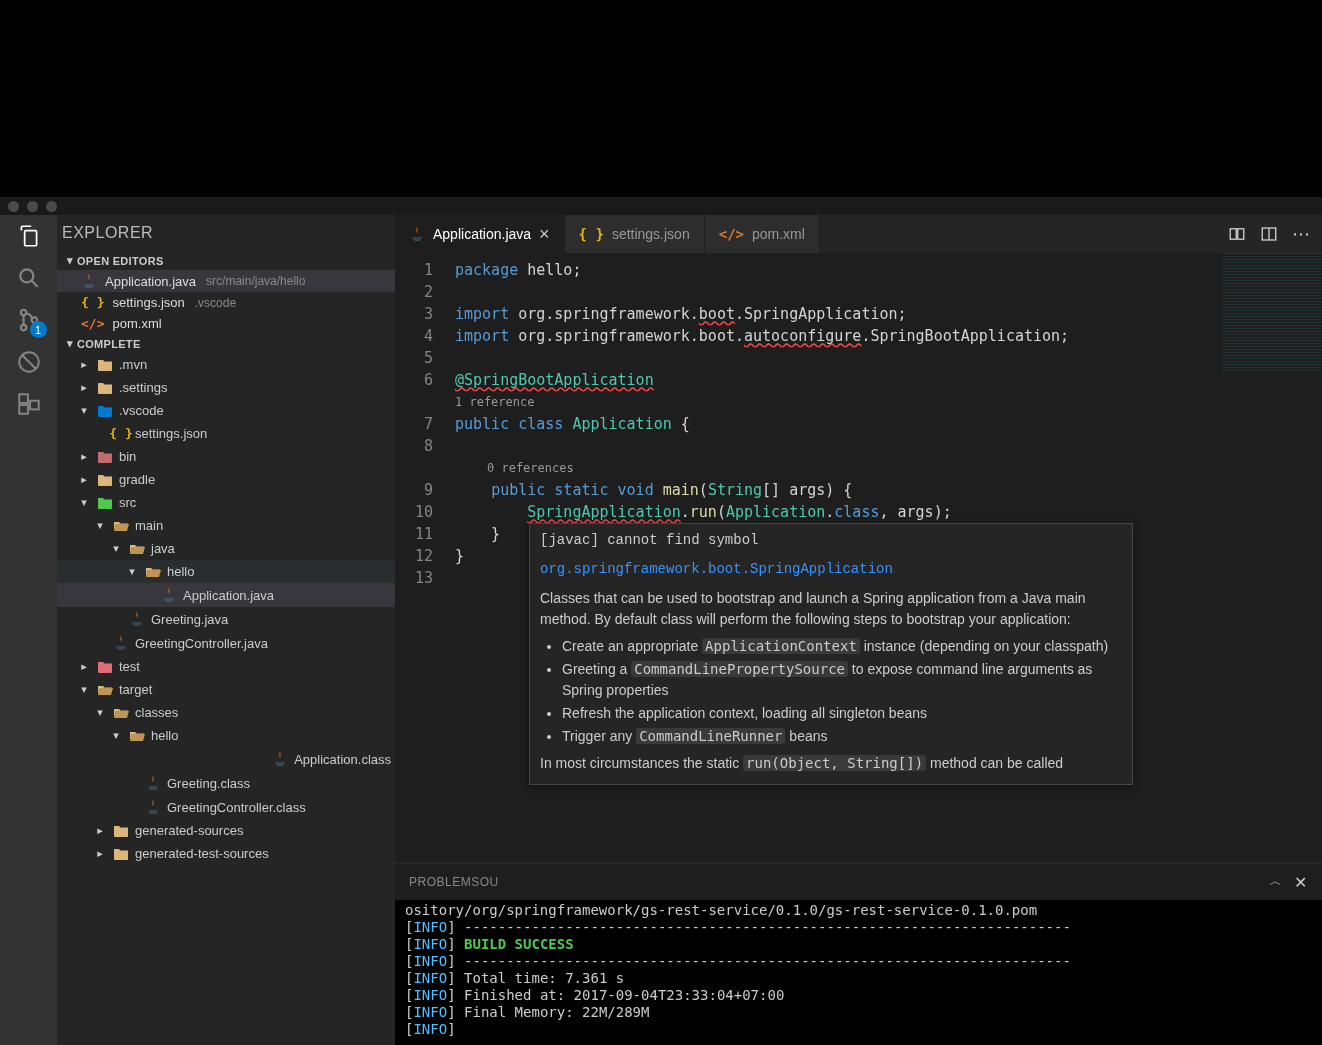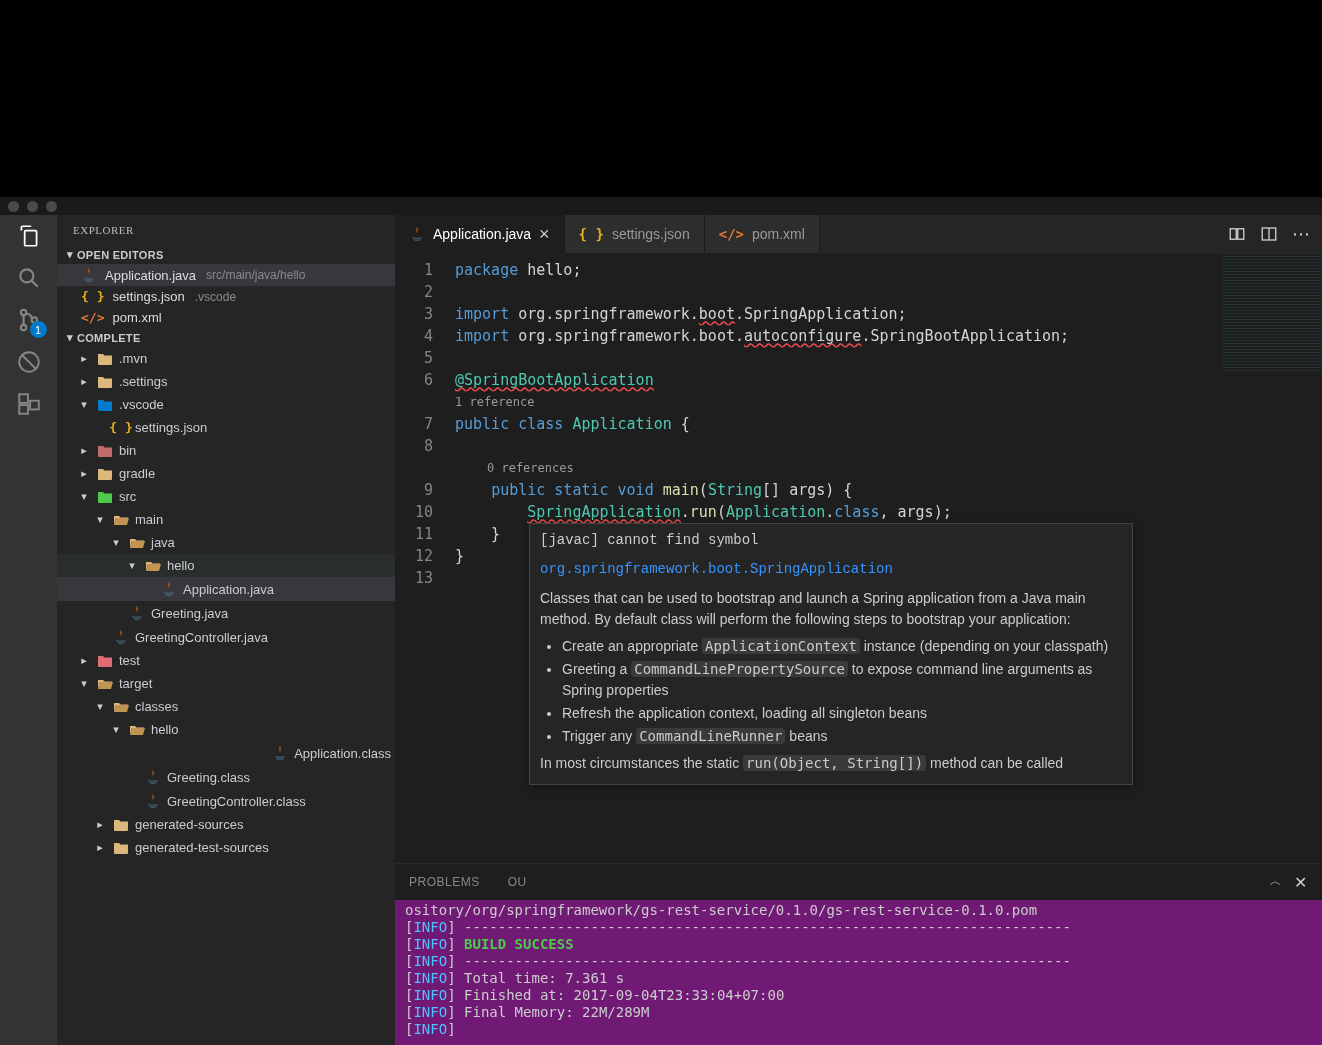--- a/index.html
+++ b/index.html
@@ -13,21 +13,21 @@
 }
 .topblack { height: 197px; background: #000; }
 .titlebar { height: 18px; background: #1a1a1a; display:flex; align-items:center; padding-left:8px; gap:8px; }
 .titlebar .dot { width:11px; height:11px; border-radius:50%; background:#4a4a4a; }
 .shell { display:flex; height: 830px; background:#1e1e1e; }
 .activitybar { width:57px; background:#333333; display:flex; flex-direction:column; align-items:center; padding-top:6px; gap:12px; }
 .activitybar .aicon { width:30px; height:30px; color:#858585; display:flex; align-items:center; justify-content:center; cursor:pointer; position:relative; }
 .activitybar .aicon.active { color:#fff; }
 .activitybar .badge { position:absolute; bottom:-3px; right:-3px; background:#007acc; color:#fff; border-radius:50%; width:17px; height:17px; font-size:11px; display:flex; align-items:center; justify-content:center; }
 .sidebar { width:338px; background:#252526; display:flex; flex-direction:column; font-size:13px; color:#ccc; overflow:hidden; }
-.sidebar-title { padding:9px 16px; font-size:11px; color:#bbb; letter-spacing:0.5px;font-family:Liberation Serif, serif; }
+.sidebar-title { padding:9px 5px; font-size:16px; color:#bbb; letter-spacing:0.5px; }
 .section-hdr { display:flex; align-items:center; padding:3px 6px; font-size:11px; font-weight:700; color:#ccc; cursor:pointer; background:#252526; letter-spacing:0.3px; }
 .section-hdr .chev { width:14px; text-align:center; }
 .oe-item { display:flex; align-items:center; padding:3px 4px 3px 24px; gap:8px; cursor:pointer; }
 .oe-item.active { background:#37373d; }
 .oe-item .fname { color:#ddd; }
 .oe-item .fpath { color:#8a8a8a; font-size:12px; margin-left:2px;}
 .tree-row { display:flex; align-items:center; padding:4px 4px; gap:6px; cursor:pointer; white-space:nowrap; }
 .tree-row.selected { background:#37373d; }
 .tree-row .tw { width:14px; text-align:center; color:#ccc; font-size:11px; }
 .tree-row .ic { width:16px; display:flex; align-items:center; justify-content:center; }
@@ -55,24 +55,24 @@
 .codelens { color:#999; font-size:12px; height:22px; padding-left:0; }
 .minimap { position:absolute; top:0; right:0; width:100px; height:120px; opacity:0.35;
   background: repeating-linear-gradient(180deg, #2a5a5a 0 1px, transparent 1px 3px);}
 .hover { position:absolute; top:270px; left:134px; width:604px; background:#252526; border:1px solid #454545; color:#ccc; font-size:14px; line-height:1.5; padding:6px 10px 10px 10px; font-family:-apple-system,sans-serif; box-shadow:0 2px 8px rgba(0,0,0,0.4);}
 .hover .mono { font-family:Liberation Mono, monospace; }
 .hover .link { color:#3794ff; }
 .hover .codechip { background:#3a3a3a; padding:0 3px; border-radius:3px; font-family:Menlo,Consolas,monospace; }
 .hover ul { margin:6px 0 6px 22px; }
 .hover li { margin:2px 0; }
 .panel { height:182px; border-top:1px solid #2b2b2b; display:flex; flex-direction:column;}
-.panel-tabs { height:36px; display:flex; align-items:center; padding:0 14px; gap:28px; font-size:12px; color:#888; letter-spacing:0.5px; }
+.panel-tabs { height:36px; display:flex; align-items:center; padding:0 14px; font-size:12px; color:#888; letter-spacing:0.5px; }
 .panel-tabs .pt { cursor:pointer; }
 .panel-actions { margin-left:auto; display:flex; gap:12px; color:#ccc; }
-.term { flex:1; background:#701a75; font-family:Menlo,Consolas,monospace; font-size:14px; line-height:17px; padding:2px 10px; color:#ccc; white-space:pre; overflow:hidden;}
+.term { flex:1; background:#000000; font-family:Menlo,Consolas,monospace; font-size:14px; line-height:17px; padding:2px 10px; color:#ccc; white-space:pre; overflow:hidden;}
 .term .info { color:#4fc1ff; }
 .term .succ { color:#4ec94e; font-weight:bold; }
 svg { display:block; }
 </style>
 </head>
 <body>
 
 <div class="topblack"></div>
 <div class="titlebar">
   <div class="dot"></div>

